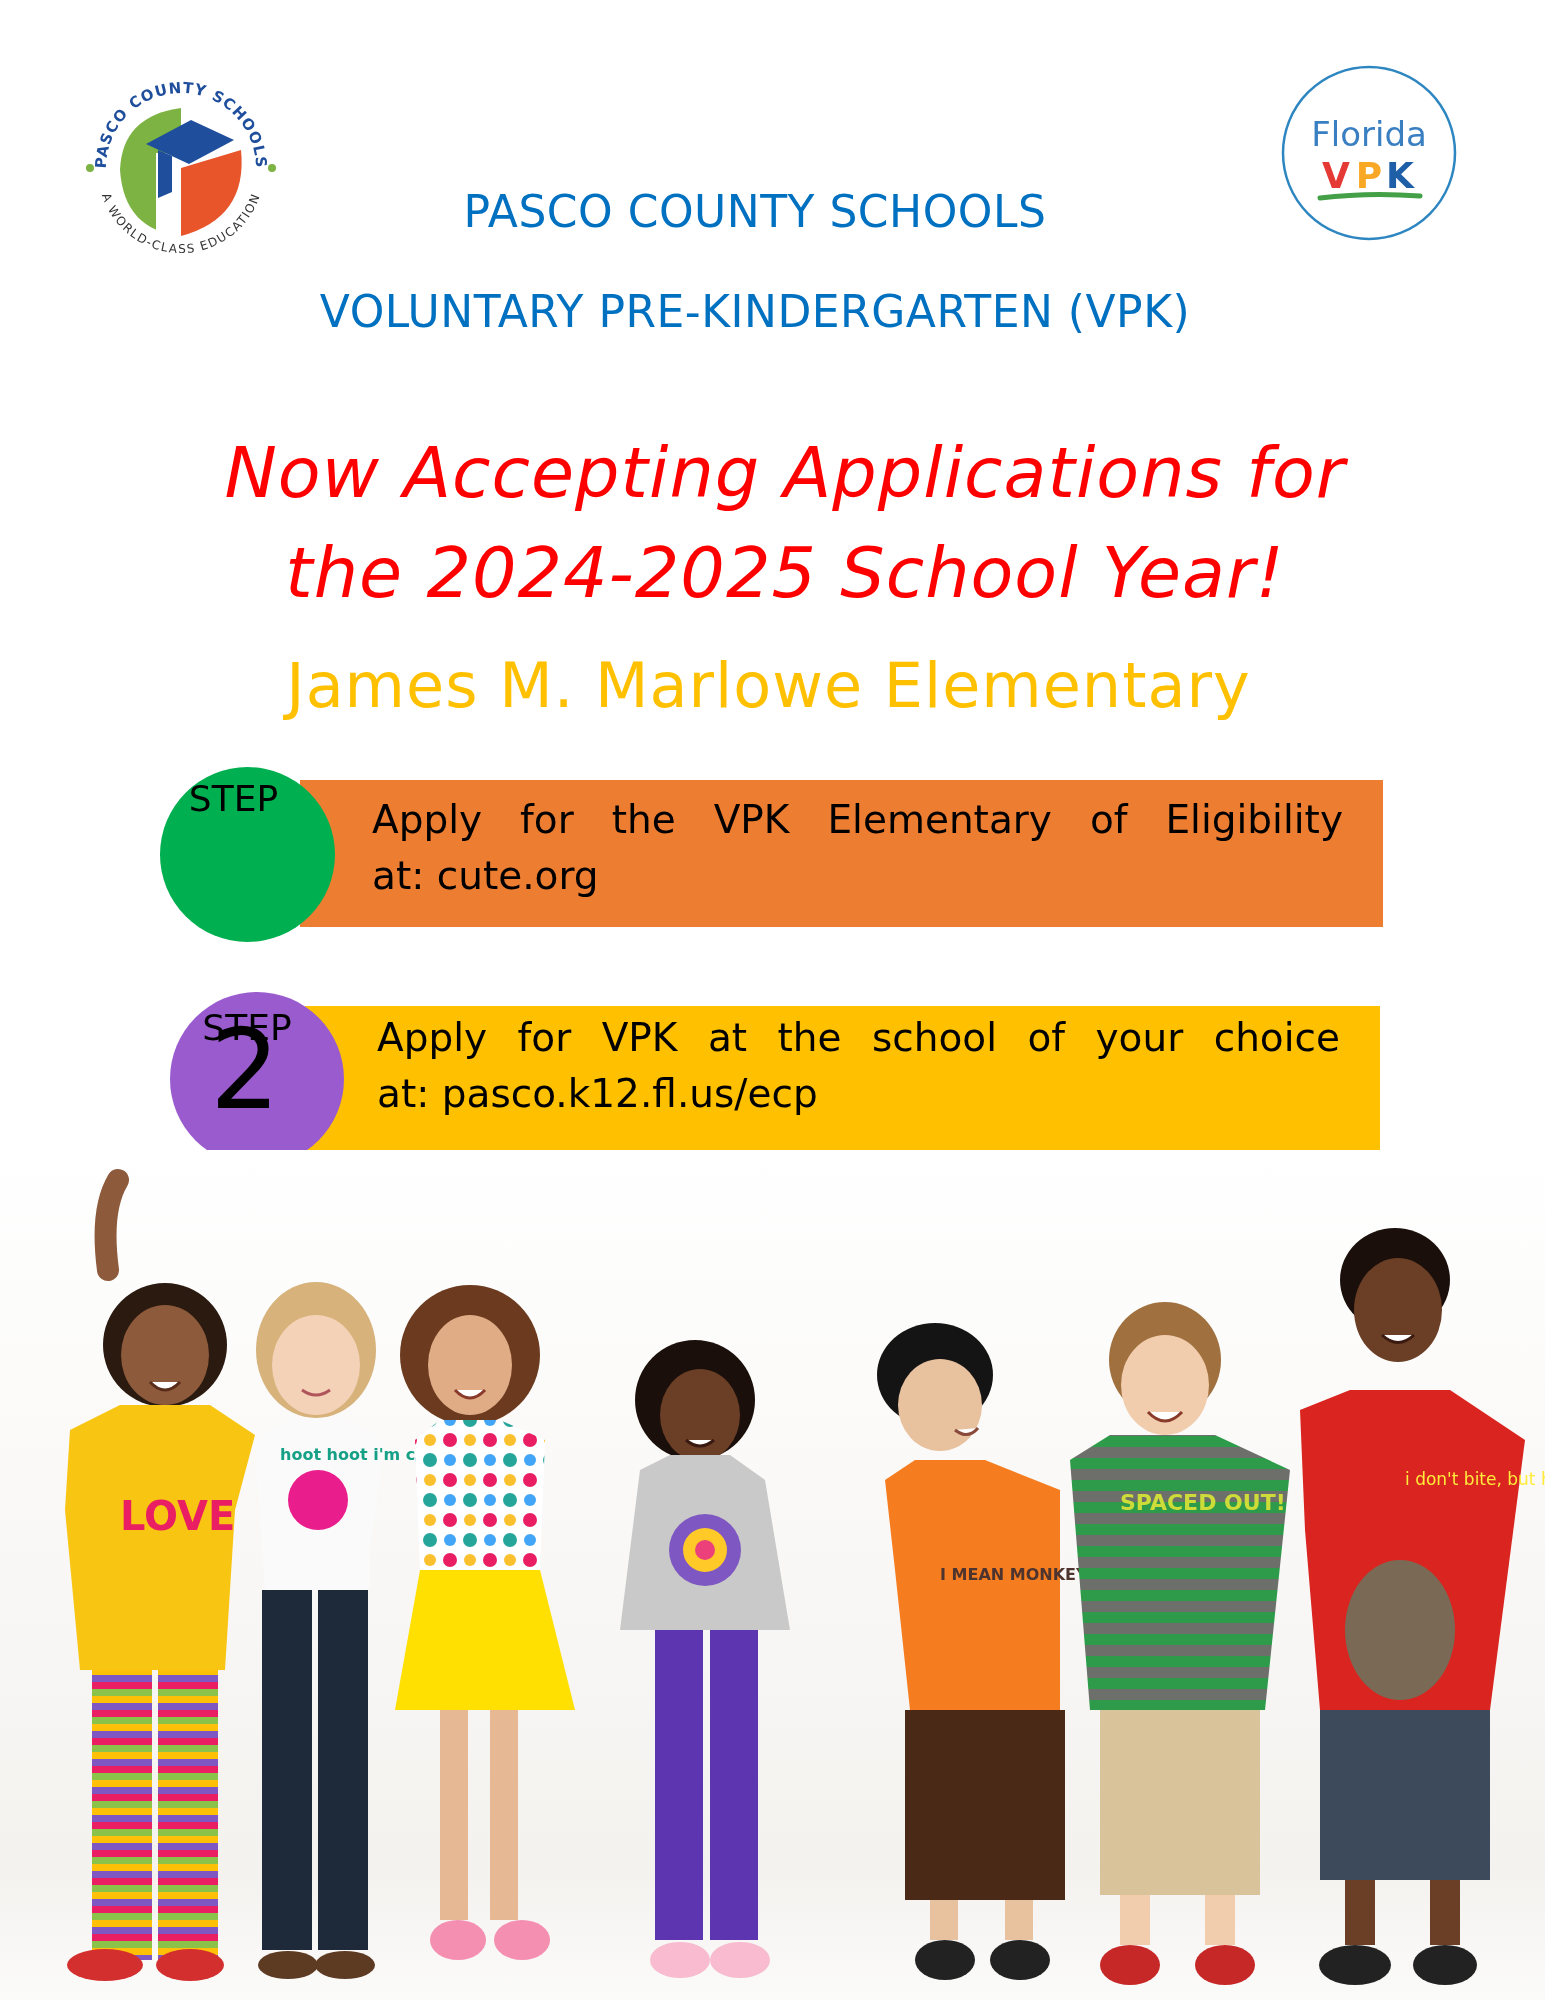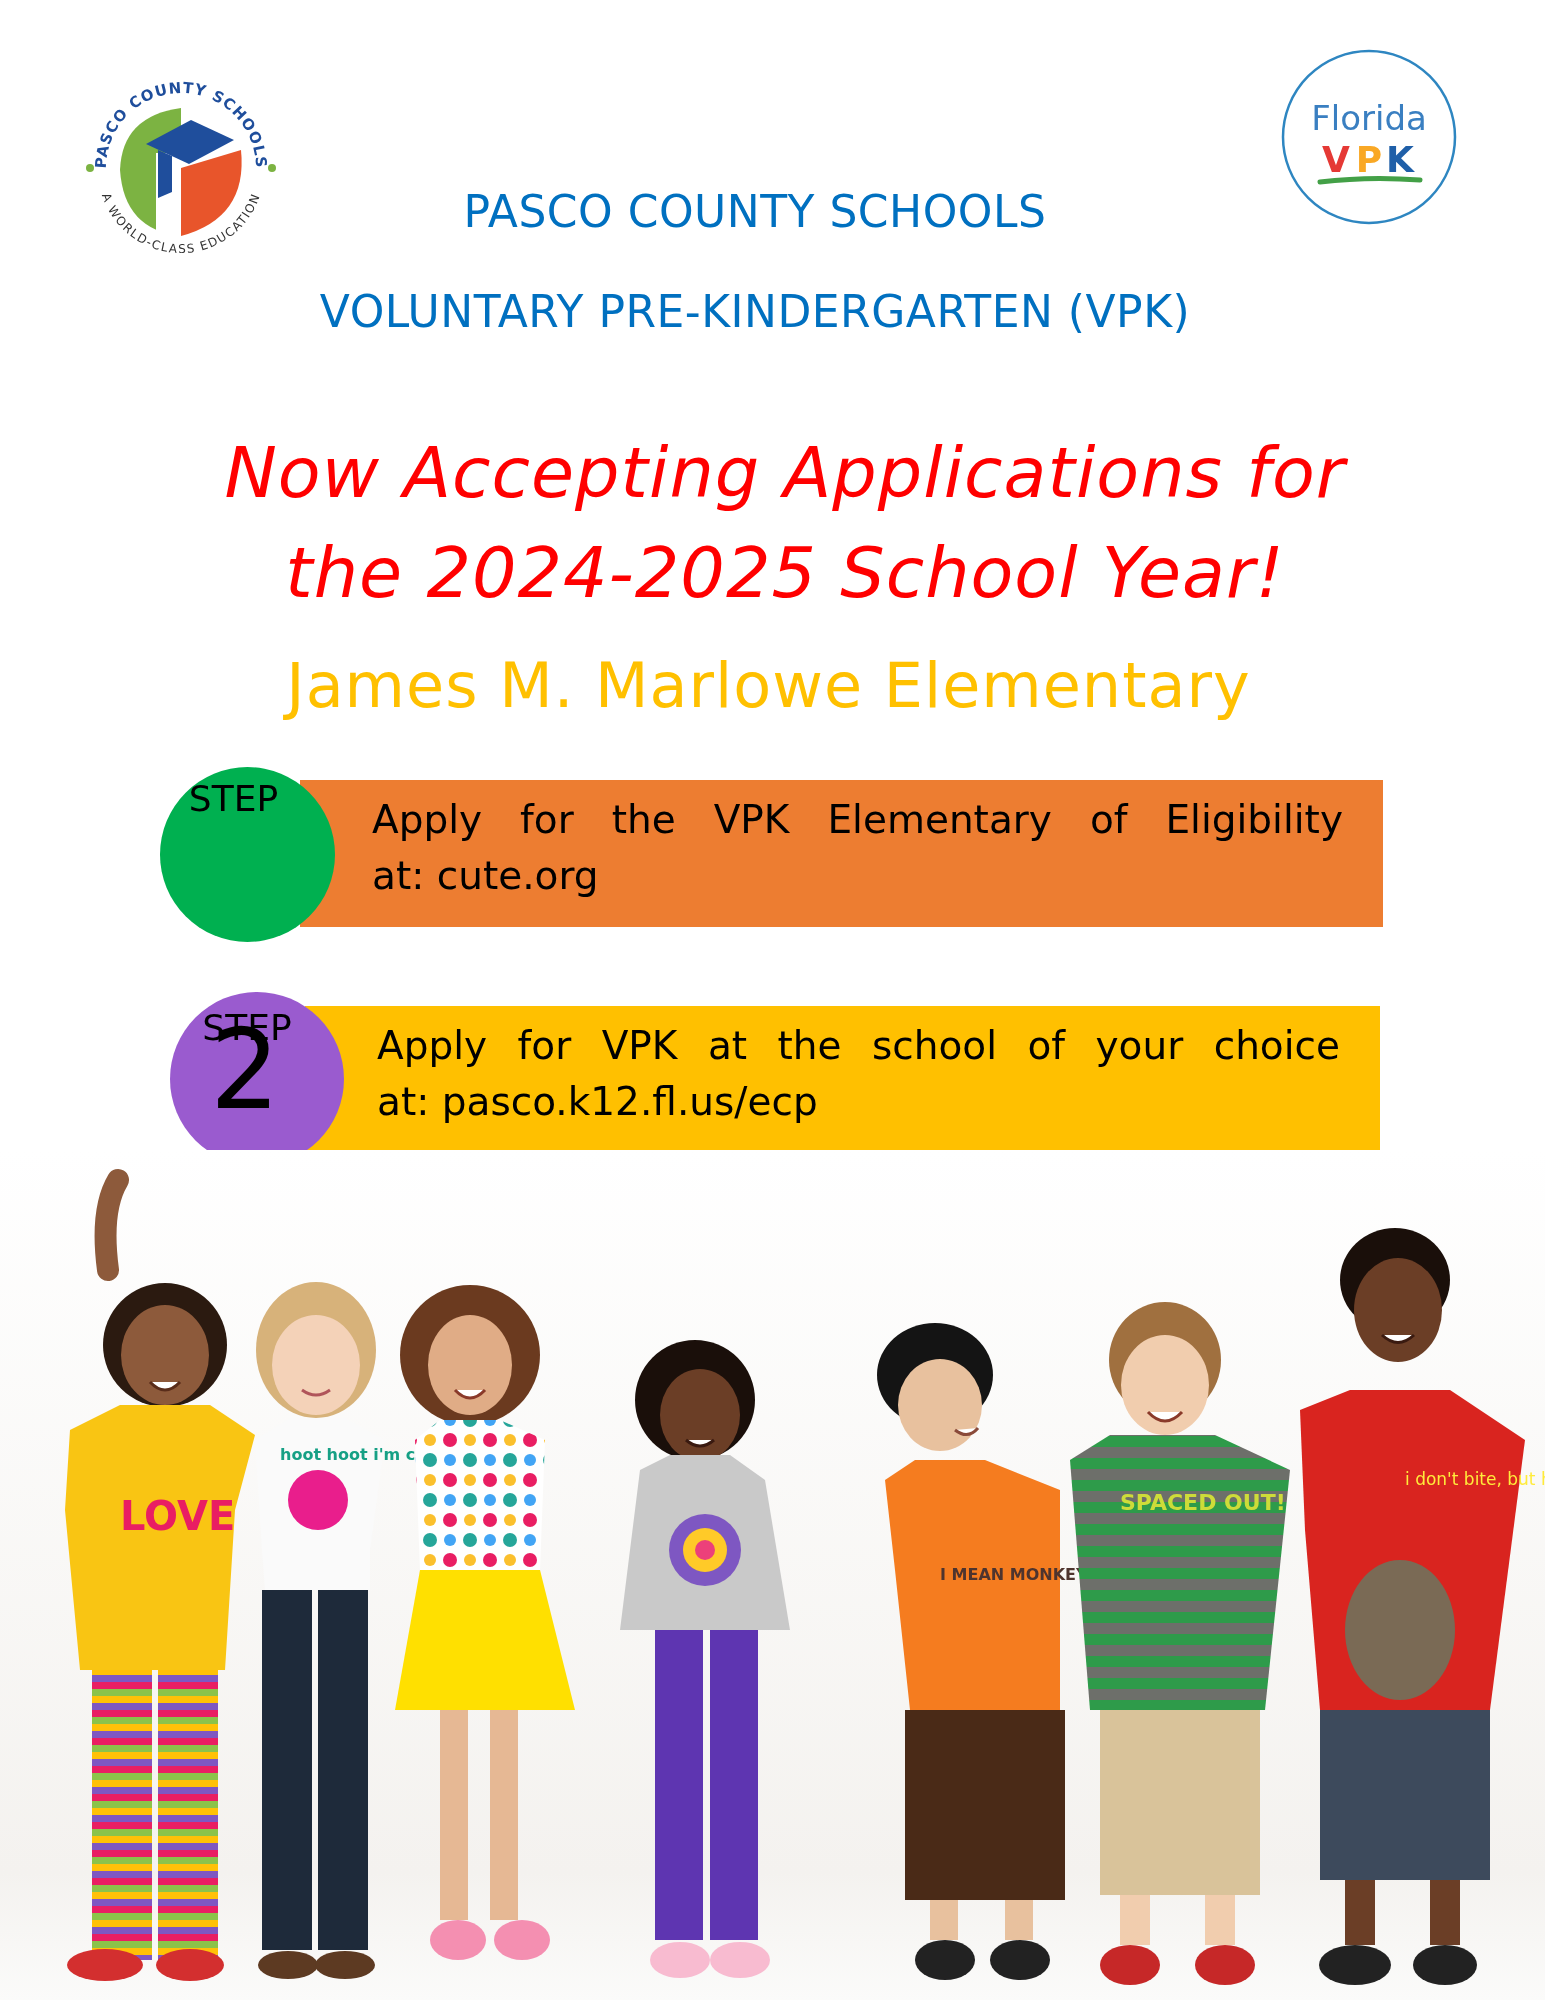--- a/index.html
+++ b/index.html
@@ -15,21 +15,21 @@
       font-family: "Liberation Sans", "DejaVu Sans", sans-serif;
     }
     .abs { position: absolute; }
 
     
     .pasco-logo {
       left: 76px; top: 58px; width: 210px; height: 210px;
     }
     
     .vpk-logo {
-      left: 1280px; top: 48px; width: 178px; height: 178px;
+      left: 1280px; top: 64px; width: 178px; height: 178px;
     }
 
     .title-line {
       left: 0; width: 1545px; text-align: center;
       color: #0070C0;
       font-family: "DejaVu Sans", sans-serif;
       font-weight: normal;
       letter-spacing: 0.5px;
     }
     .title-1 { top: 186px; font-size: 44px; left: 0; width: 1510px; }
@@ -67,21 +67,21 @@
       padding-right: 40px;
     }
     .step-box-1 {
       left: 300px; top: 780px; width: 1083px; height: 147px;
       background: #ED7D31;
       padding-top: 12px;
     }
     .step-box-2 {
       left: 305px; top: 1006px; width: 1075px; height: 149px;
       background: #FFC000;
-      padding-top: 12px;
+      padding-top: 4px;
     }
     .step-box .line { display: block; white-space: nowrap; }
     .step-box .justify {
       text-align: justify;
       text-align-last: justify;
       white-space: normal;
     }
 
     .step-circle {
       border-radius: 50%;

